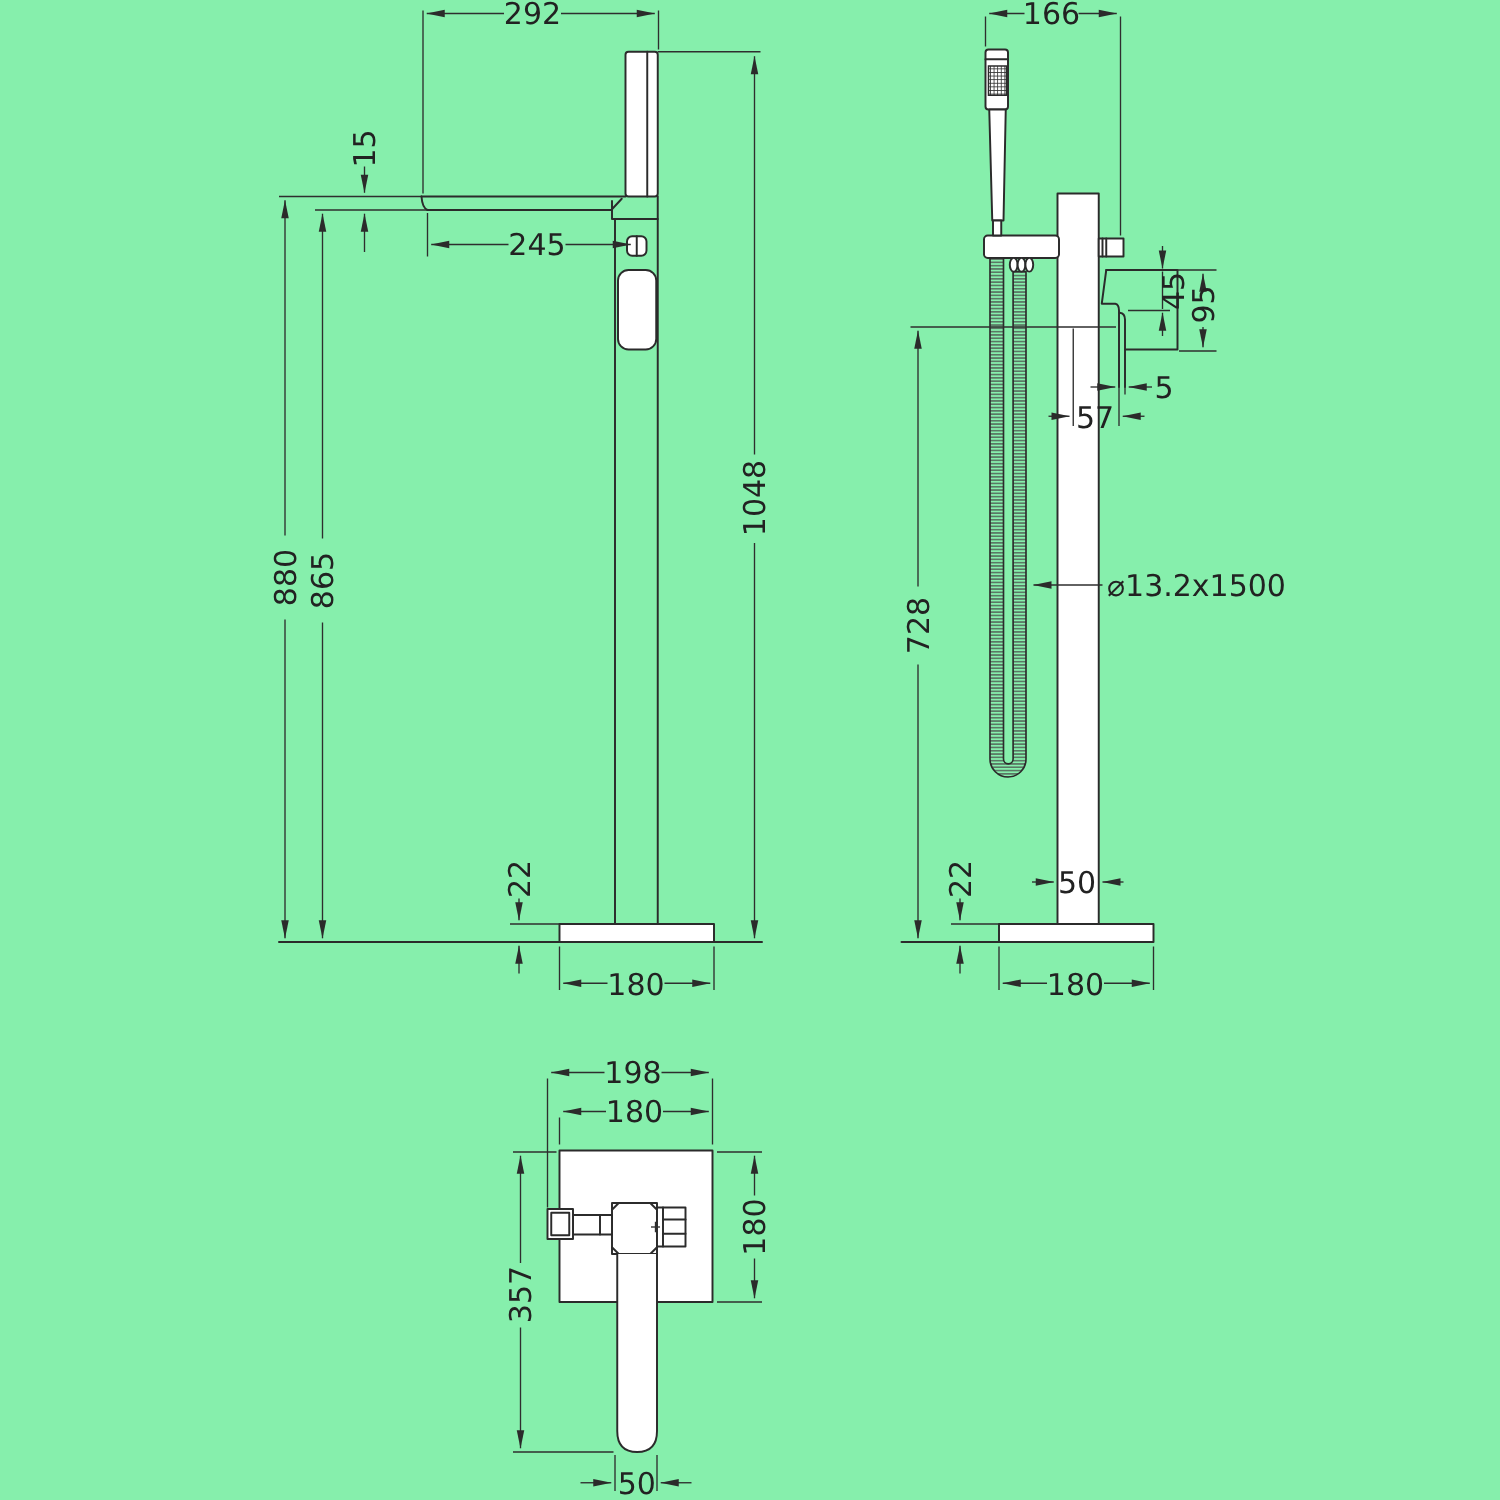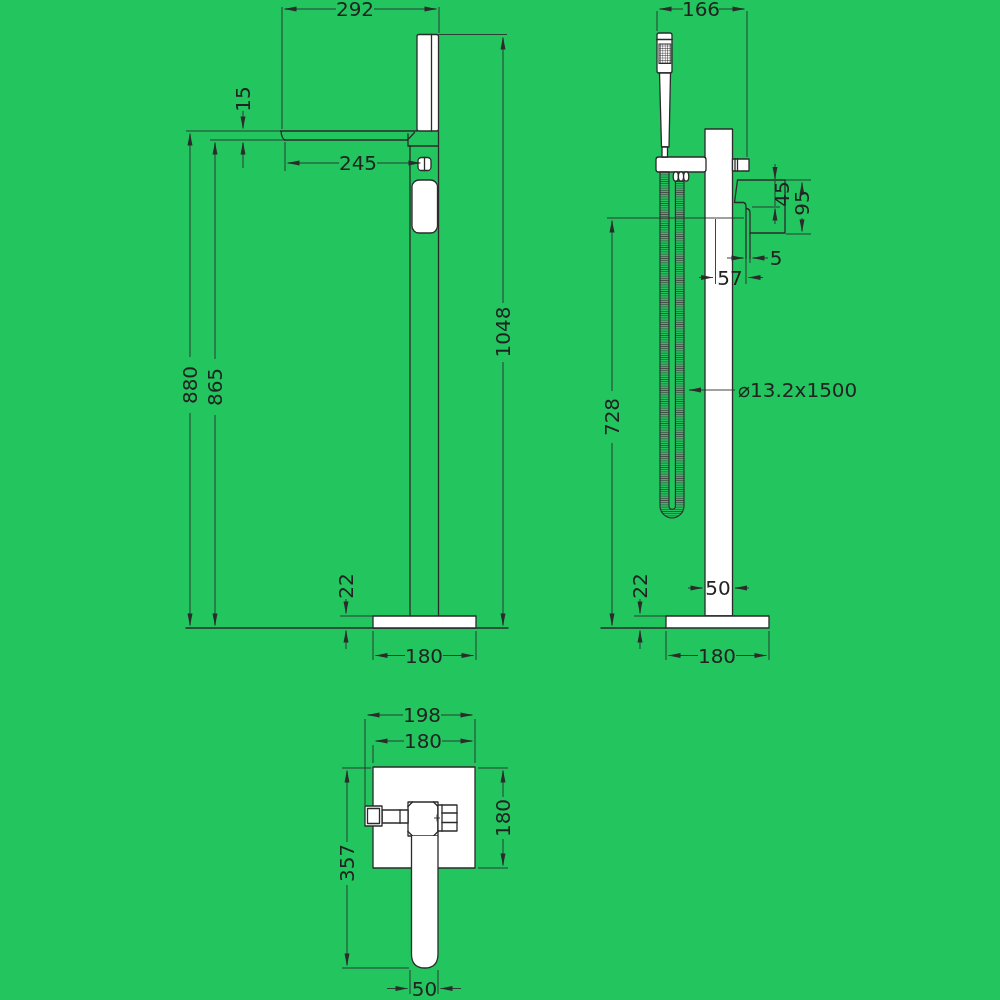--- a/index.html
+++ b/index.html
@@ -1,16 +1,16 @@
 <!DOCTYPE html>
 <html><head>
 <meta charset="utf-8">
 <style>
   html,body{margin:0;padding:0;background:#ffffff;}
-  .page{width:1000px;height:1000px;background:#22c55e;position:relative;overflow:hidden;
+  .page{width:1000px;height:1000px;background:#86efac;position:relative;overflow:hidden;
         font-family:"DejaVu Sans","Liberation Sans",sans-serif;}
   svg{position:absolute;left:0;top:0;}
   .obj{stroke:#2b2b2b;stroke-width:1.3;fill:none;stroke-linejoin:round;stroke-linecap:round;}
   .objf{stroke:#2b2b2b;stroke-width:1.3;fill:#ffffff;stroke-linejoin:round;}
   .thin{stroke:#2e2e2e;stroke-width:0.9;fill:none;stroke-linecap:butt;}
   .dim{stroke:#2e2e2e;stroke-width:0.9;fill:none;}
   text{fill:#222;font-size:20px;font-family:"DejaVu Sans","Liberation Sans",sans-serif;}
   .vt{text-anchor:middle;}
 </style>
 </head>

